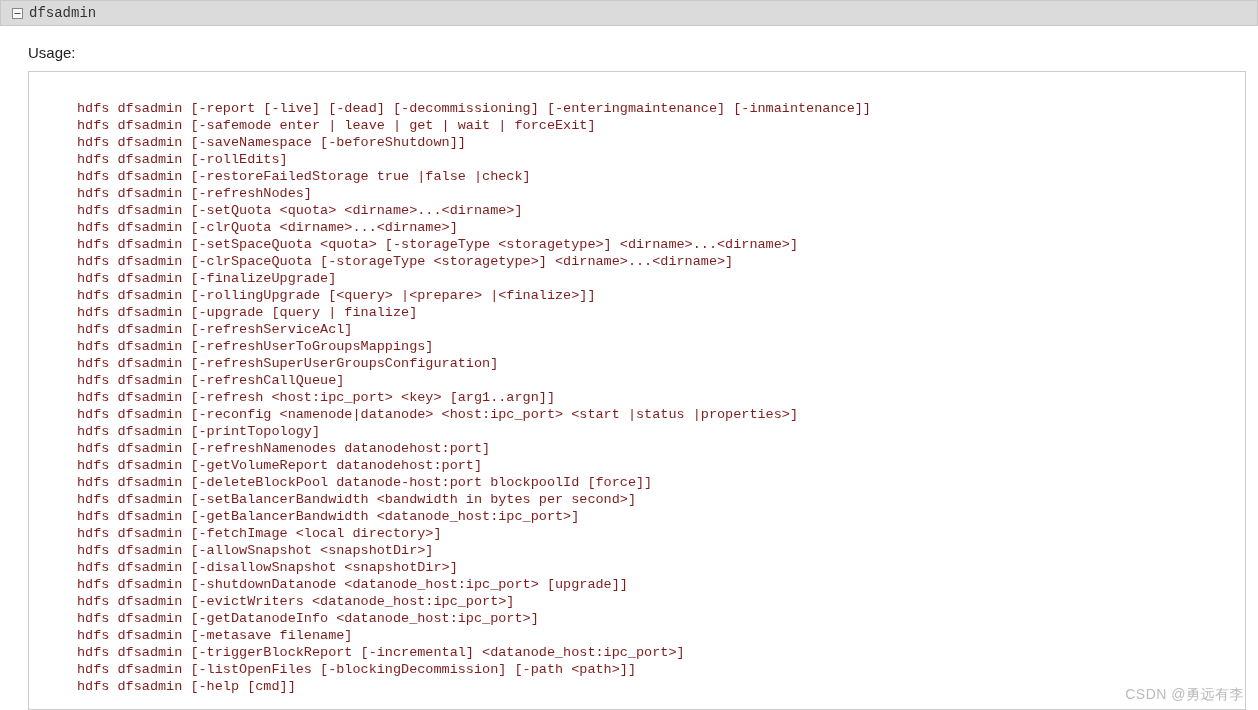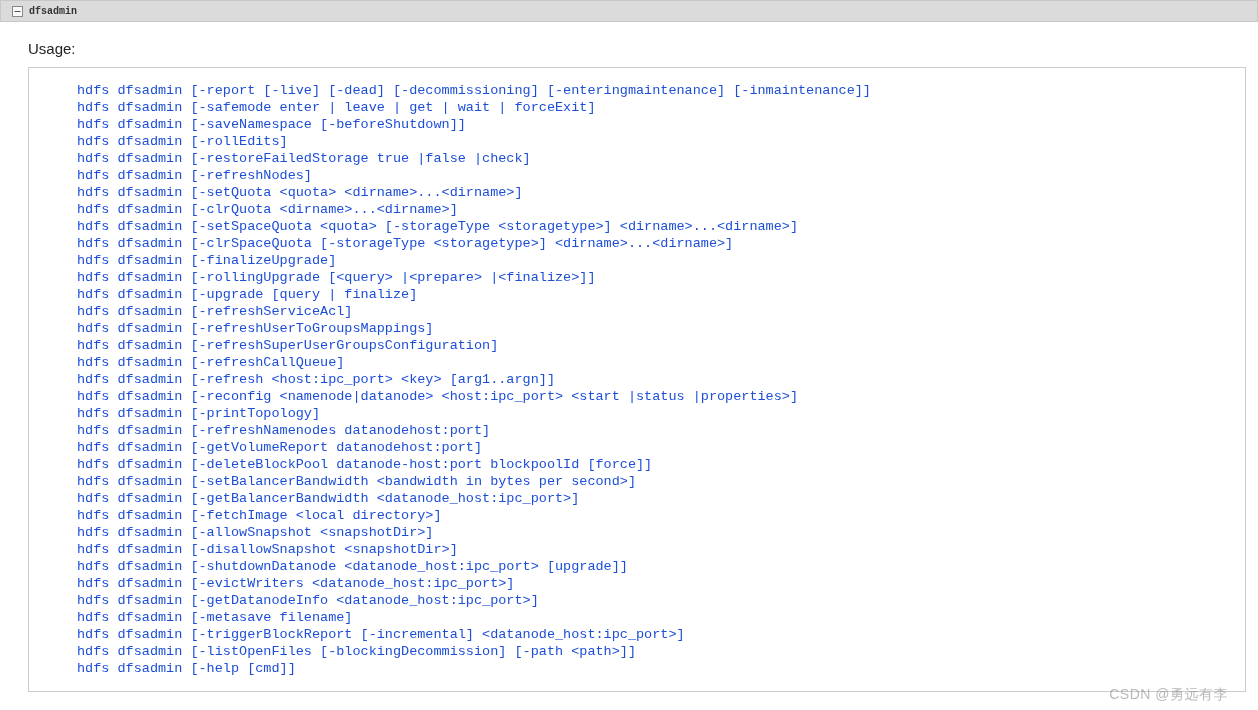--- a/index.html
+++ b/index.html
@@ -24,43 +24,43 @@
     }
     .header-icon {
       display: inline-flex;
       align-items: center;
       justify-content: center;
       width: 12px;
       height: 12px;
     }
     .header-title {
       font-family: "Courier New", monospace;
-      font-size: 10px;
-      font-weight: bold;
+      font-size: 14px;
+      font-weight: normal;
       color: #333;
     }
     .usage-label {
       font-size: 15px;
       color: #222;
       padding: 18px 16px 10px 28px;
     }
     .code-block {
       border: 1px solid #cccccc;
       margin: 0 12px 0 28px;
-      padding: 14px 10px 14px 48px;
+      padding: 28px 10px 14px 48px;
       font-family: "SimSun", "Courier New", monospace;
       font-size: 13.5px;
       line-height: 17px;
-      color: #1d4ed8;
+      color: #7f1d1d;
       white-space: pre;
       overflow: hidden;
     }
     .watermark {
       position: absolute;
-      right: 30px;
+      right: 14px;
       bottom: 6px;
       font-size: 14px;
       color: rgba(130,130,130,0.55);
       font-family: Arial, "Microsoft YaHei", sans-serif;
       letter-spacing: 0.5px;
     }
   </style>
 </head>
 <body>
 

